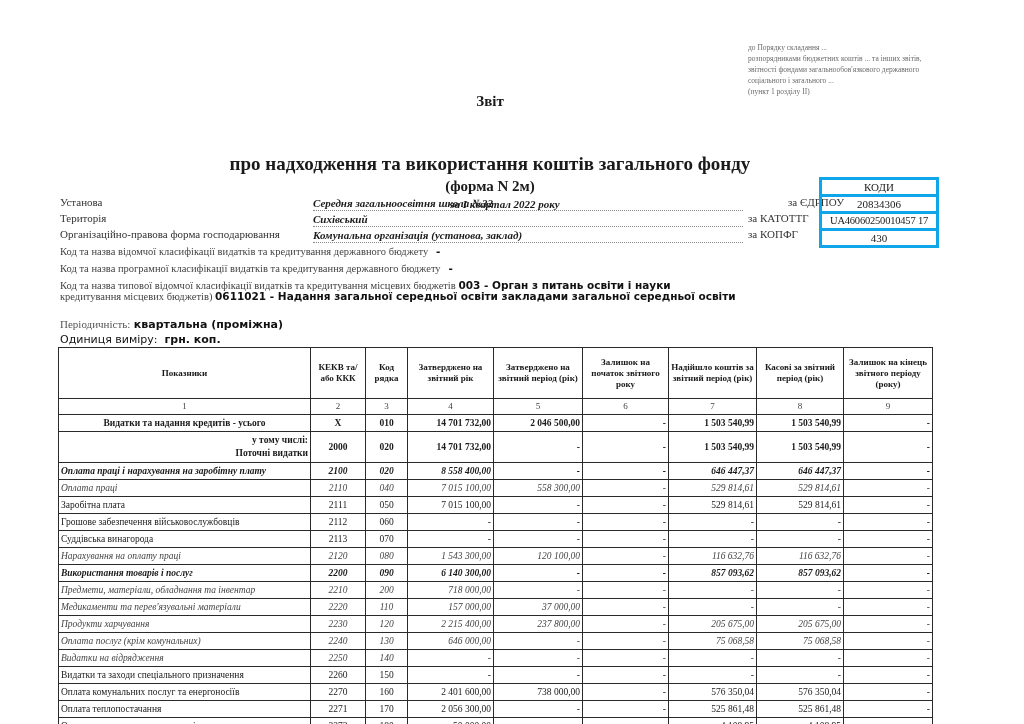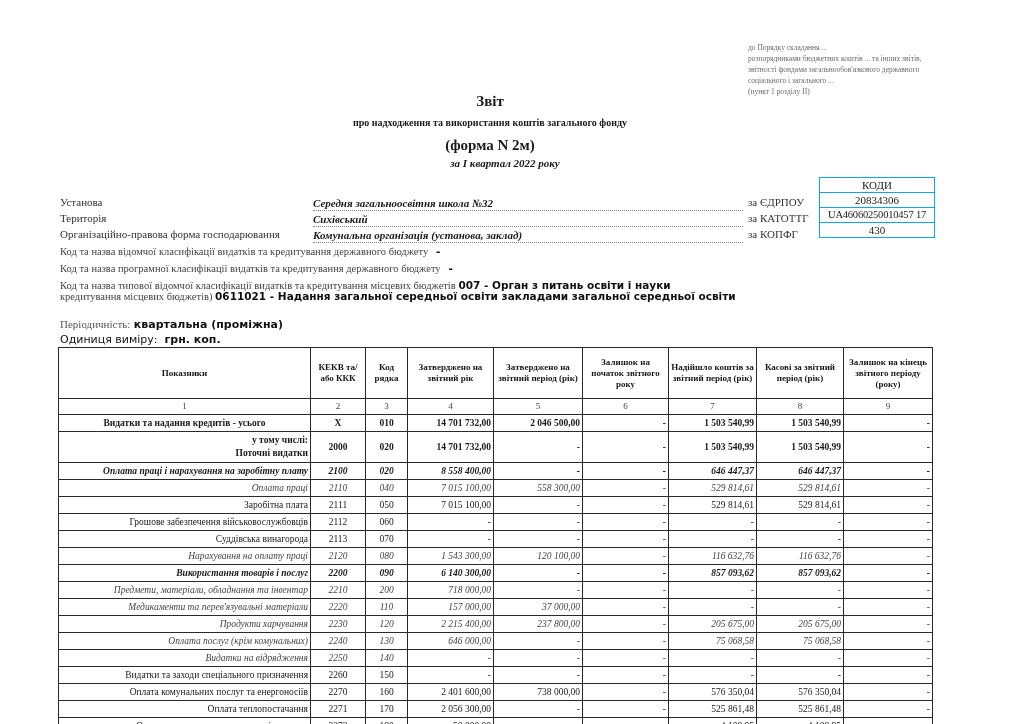--- a/index.html
+++ b/index.html
@@ -5,45 +5,45 @@
   html, body { margin: 0; padding: 0; background: #ffffff; }
   body { width: 1024px; height: 724px; position: relative; overflow: hidden;
          font-family: "Liberation Serif", "DejaVu Serif", serif; color: #1a1a1a; }
   .abs { position: absolute; font-family: Liberation Serif, serif; }
 
   .corner-note { left: 748px; top: 42px; font-size: 7.5px; line-height: 11px; color: #6a6a6a; width: 190px; }
   .corner-note div { white-space: nowrap; }
 
   .title-block { left: 0; top: 90px; width: 980px; text-align: center; }
   .title-block .t1 { font-size: 15px; font-weight: bold; line-height: 22px; }
-  .title-block .t2 { font-size: 10px; font-weight: bold; line-height: 22px; }
+  .title-block .t2 { font-size: 19px; font-weight: bold; line-height: 22px; margin-top: 41px; }
   .title-block .t3 { font-size: 15px; font-weight: bold; line-height: 22px; }
   .title-block .t4 { font-size: 11px; font-style: italic; font-weight: bold; line-height: 14px; margin-left: 30px; }
 
   .codes-table { left: 819px; top: 177px; border-collapse: collapse; font-size: 11px; }
-  .codes-table td { border: 1px solid #0ea5e9; width: 110px; height: 14px; text-align: center; padding: 0 2px; line-height: 14px; }
+  .codes-table td { border: 3px solid #0ea5e9; width: 110px; height: 14px; text-align: center; padding: 0 2px; line-height: 14px; }
   .codes-label { font-size: 11px; color: #333; position: absolute; }
 
   .info-row { position: absolute; font-size: 11px; color: #333; }
   .info-value { position: absolute; font-size: 11px; font-style: italic; font-weight: bold; border-bottom: 1px dotted #888; line-height: 14px; }
 
   .class-line { position: absolute; left: 60px; font-size: 10.5px; color: #444; white-space: nowrap; }
   .class-line b { font-family: "DejaVu Sans", sans-serif; font-size: 10.5px; color: #111; }
 
   .meta-line { position: absolute; left: 60px; font-family: "DejaVu Sans", sans-serif; font-size: 11px; color: #111; }
   .meta-line .lbl { font-family: "Liberation Serif", serif; color: #555; }
   .meta-line .lbl2 { color: #111; }
   .meta-line b { font-weight: bold; }
 
   table.main { position: absolute; left: 58px; top: 347px; border-collapse: collapse; font-size: 9.5px; table-layout: fixed; }
   table.main th, table.main td { border: 1px solid #2a2a2a; padding: 0 2px; overflow: hidden; white-space: nowrap; }
   table.main th { font-weight: bold; font-size: 9px; line-height: 11px; text-align: center; white-space: normal; height: 50px; }
   table.main tr.nums td { text-align: center; height: 14px; font-size: 9px; color: #444; }
   table.main td { height: 16px; line-height: 15px; }
-  table.main td.lbl { text-align: right; }
+  table.main td.lbl { text-align: left; }
   table.main td.c { text-align: center; }
   table.main td.r { text-align: right; }
   tr.bold td { font-weight: bold; }
   tr.bolditalic td { font-weight: bold; font-style: italic; }
   tr.italic td { font-style: italic; color: #444; }
   tr.total td.lbl { text-align: center; }
   tr.tall td { height: 30px; line-height: 13px; }
   tr.tall td.lbl { text-align: right; }
 </style>
 </head>
@@ -66,21 +66,21 @@
 
 <div class="info-row" style="left:60px; top:196px;">Установа</div>
 <div class="info-value" style="left:313px; top:196px; width:430px;">Середня загальноосвітня школа №32</div>
 
 <div class="info-row" style="left:60px; top:212px;">Територія</div>
 <div class="info-value" style="left:313px; top:212px; width:430px;">Сихівський</div>
 
 <div class="info-row" style="left:60px; top:228px;">Організаційно-правова форма господарювання</div>
 <div class="info-value" style="left:313px; top:228px; width:430px;">Комунальна організація (установа, заклад)</div>
 
-<div class="codes-label" style="left:748px; top:196px;">за ЄДРПОУ</div>
+<div class="codes-label" style="left:788px; top:196px;">за ЄДРПОУ</div>
 <div class="codes-label" style="left:748px; top:212px;">за КАТОТТГ</div>
 <div class="codes-label" style="left:748px; top:228px;">за КОПФГ</div>
 <table class="abs codes-table">
   <tbody>
       <tr>
         <td>КОДИ</td>
       </tr>
   <tr>
         <td>20834306</td>
       </tr>
@@ -96,21 +96,21 @@
 <div class="class-line" style="top:245px;">
   <span>Код та назва відомчої класифікації видатків та кредитування державного бюджету</span>
   &nbsp;&nbsp;<b>-</b>
 </div>
 <div class="class-line" style="top:262px;">
   <span>Код та назва програмної класифікації видатків та кредитування державного бюджету</span>
   &nbsp;&nbsp;<b>-</b>
 </div>
 <div class="class-line" style="top:279px;">
   <span>Код та назва типової відомчої класифікації видатків та кредитування місцевих бюджетів</span>
-  <b>007 - Орган з питань освіти і науки</b>
+  <b>003 - Орган з питань освіти і науки</b>
 </div>
 <div class="class-line" style="top:290px;">
   <span>кредитування місцевих бюджетів)</span>
   <b>0611021 - Надання загальної середньої освіти закладами загальної середньої освіти</b>
 </div>
 
 <div class="meta-line" style="top:318px;">
   <span class="lbl">Періодичність:</span>
   <b>квартальна (проміжна)</b>
 </div>

